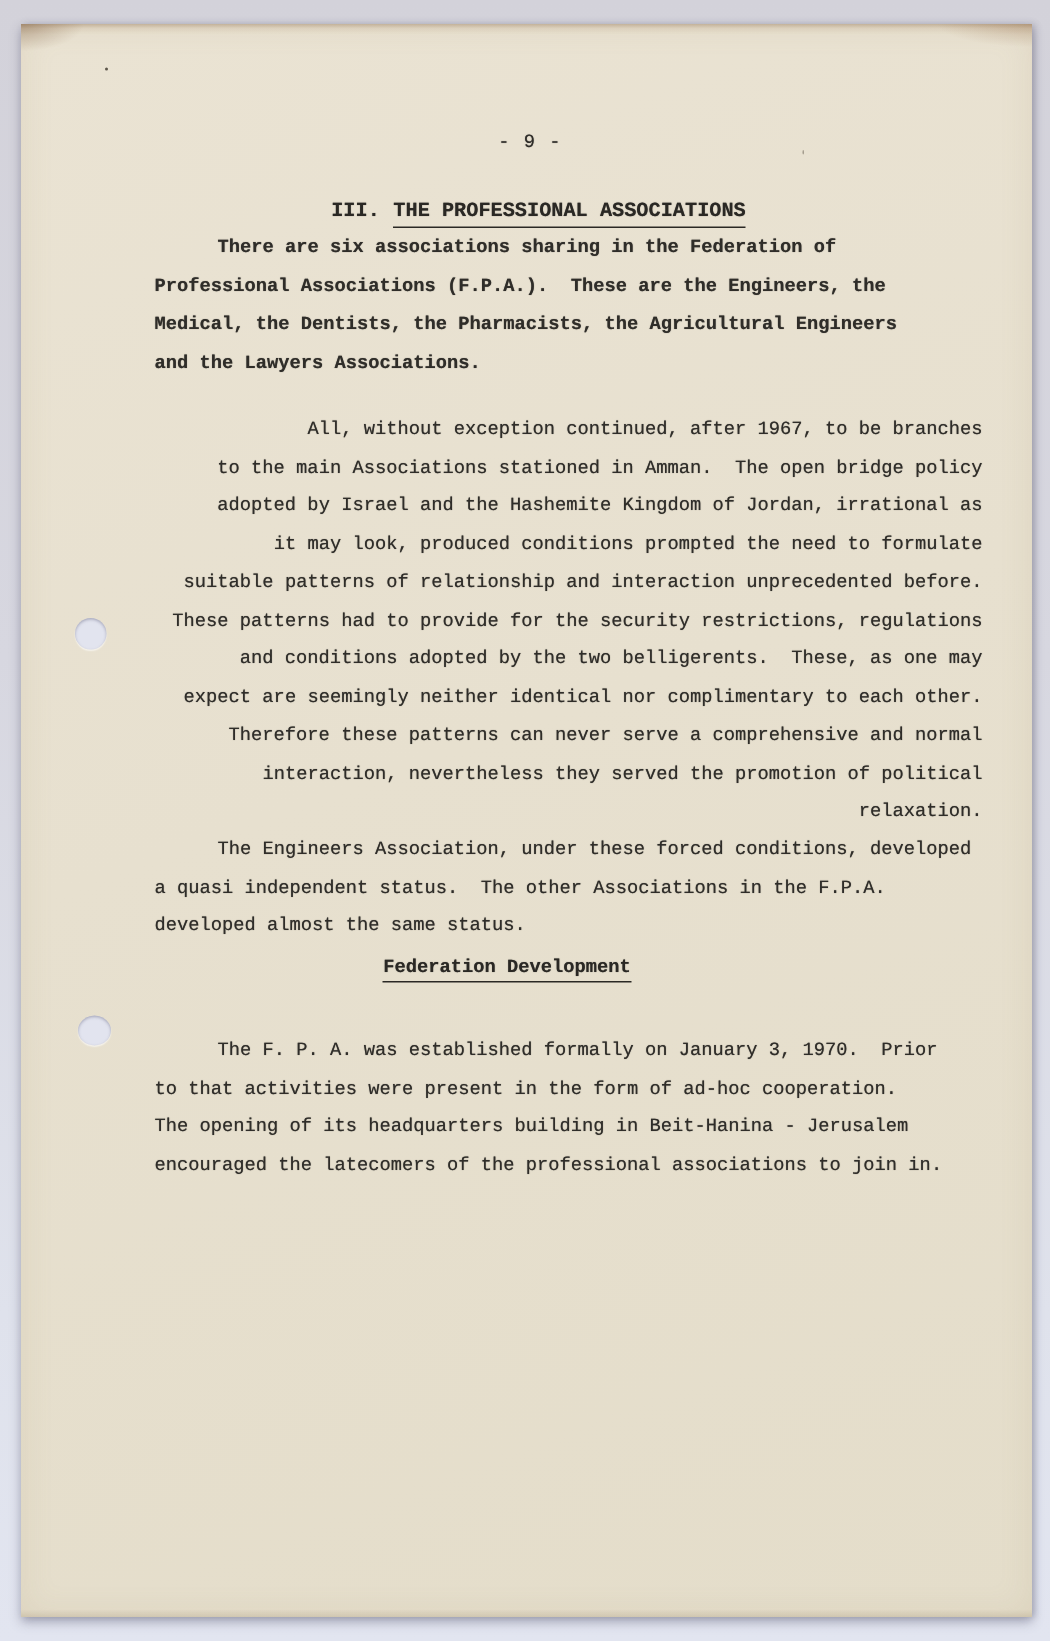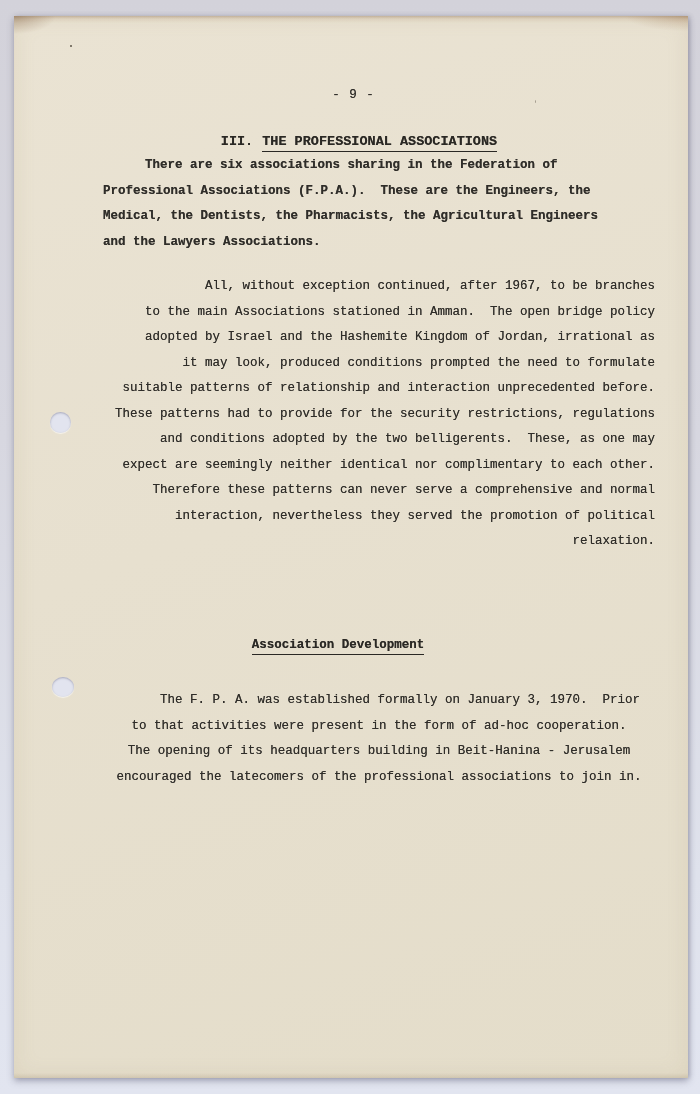--- a/index.html
+++ b/index.html
@@ -98,21 +98,21 @@
   .para {
     left: 89px;
     width: 552px;
     font-size: 12.5px;
     line-height: 25.5px;
     text-indent: 42px;
   }
   .para-1 { top: 137px; font-weight: bold; }
   .para-2 { top: 258px; text-align: right; }
   .para-3 { top: 538px; }
-  .para-4 { top: 672px; text-align: center; }
+  .para-4 { top: 672px; }
   .para-5 { top: 778px; }
 </style>
 </head>
 <body>
 
 <div class="scene">
   <div class="paper">
     <div class="paper-edges"></div>
     <div class="speck speck-1"></div>
     <div class="speck speck-2"></div>
@@ -134,22 +134,25 @@
 adopted by Israel and the Hashemite Kingdom of Jordan, irrational as
 it may look, produced conditions prompted the need to formulate
 suitable patterns of relationship and interaction unprecedented before.
 These patterns had to provide for the security restrictions, regulations
 and conditions adopted by the two belligerents.  These, as one may
 expect are seemingly neither identical nor complimentary to each other.
 Therefore these patterns can never serve a comprehensive and normal
 interaction, nevertheless they served the promotion of political
 relaxation.</div>
 
+    <div class="txt para para-3">The Engineers Association, under these forced conditions, developed
+a quasi independent status.  The other Associations in the F.P.A.
+developed almost the same status.</div>
 
-    <div class="txt subheading"><span class="underlined">Association Development</span></div>
+    <div class="txt subheading"><span class="underlined">Federation Development</span></div>
 
     <div class="txt para para-4">The F. P. A. was established formally on January 3, 1970.  Prior
 to that activities were present in the form of ad-hoc cooperation.
 The opening of its headquarters building in Beit-Hanina - Jerusalem
 encouraged the latecomers of the professional associations to join in.</div>
 
   </div>
 </div>
 
 </body></html>

